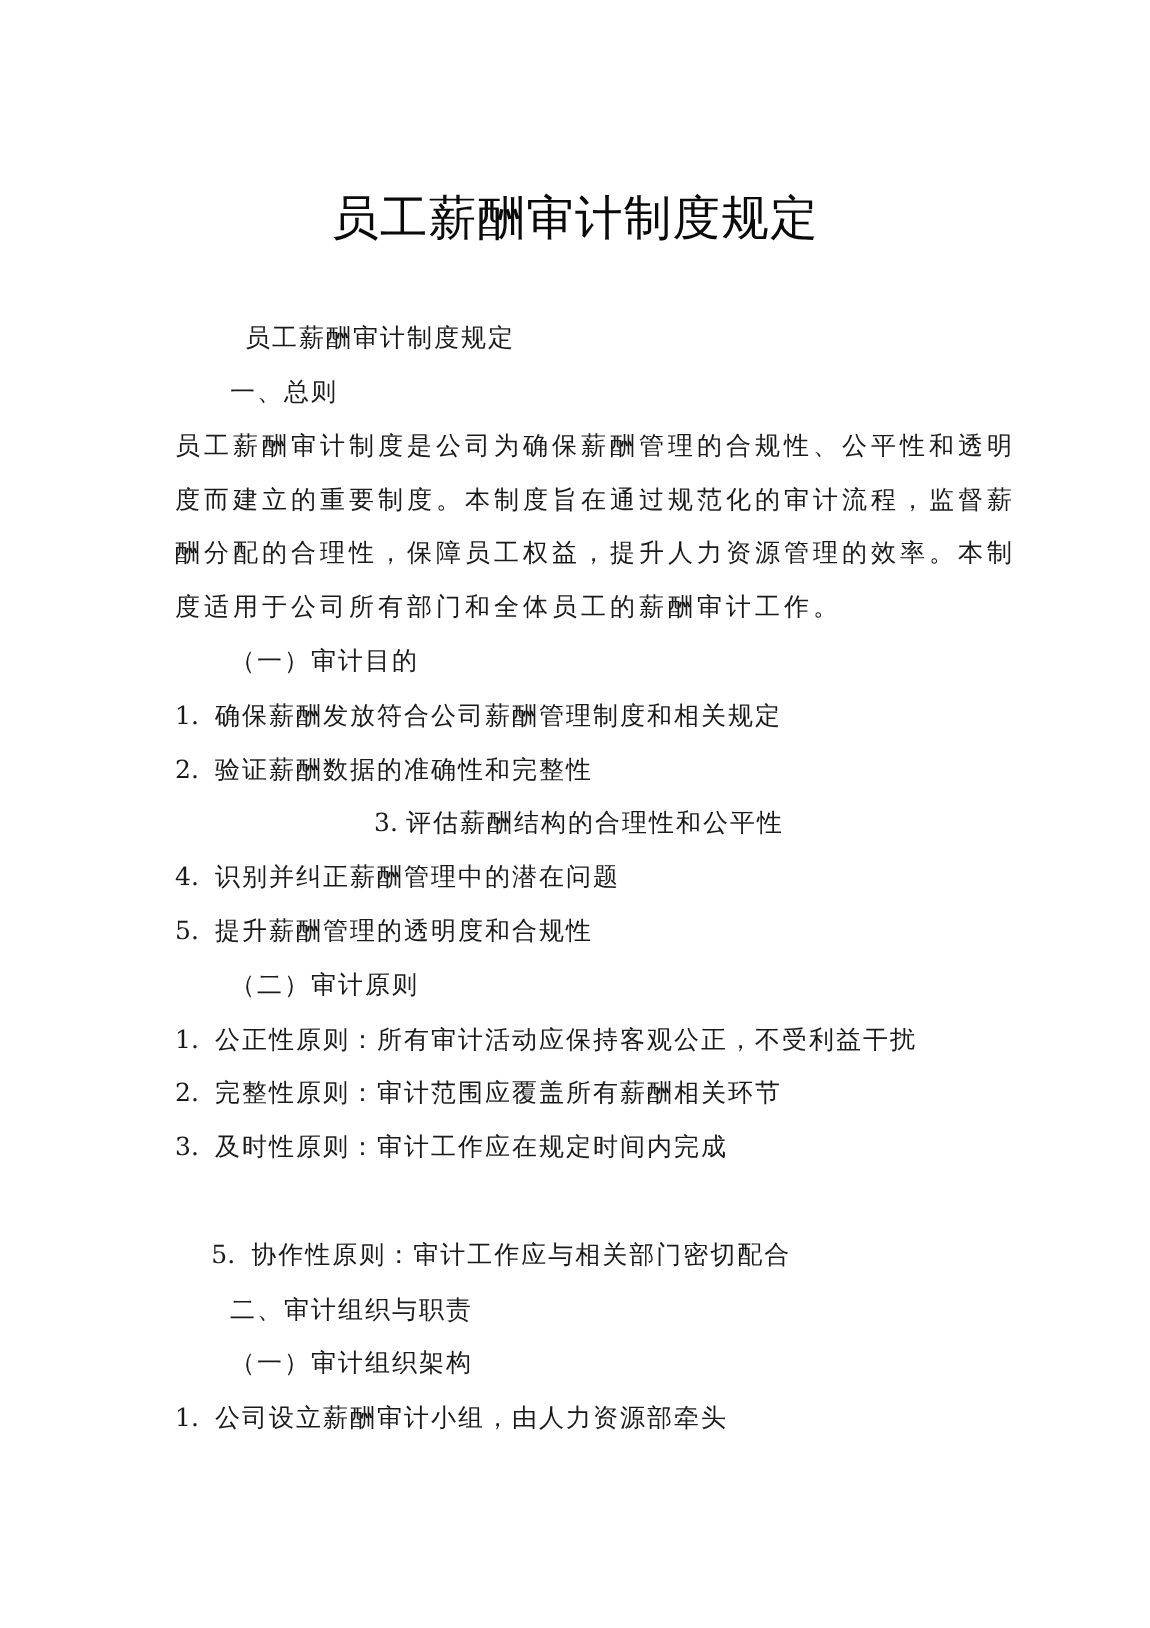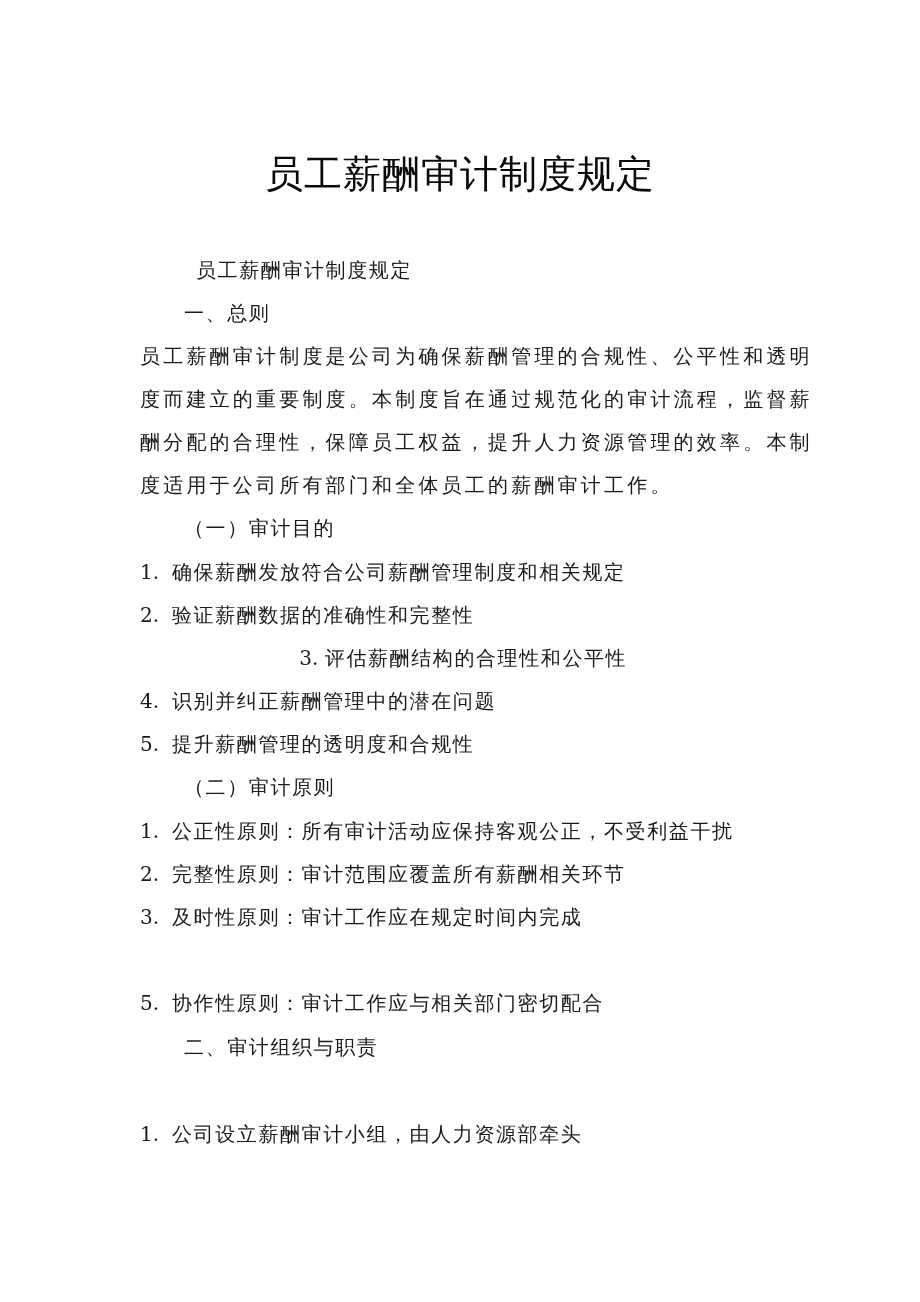--- a/index.html
+++ b/index.html
@@ -96,24 +96,25 @@
 
   <div class="line" style="top:816px;">
     <span class="num">1.</span><span>公正性原则：所有审计活动应保持客观公正，不受利益干扰</span>
   </div>
   <div class="line" style="top:859px;">
     <span class="num">2.</span><span>完整性原则：审计范围应覆盖所有薪酬相关环节</span>
   </div>
   <div class="line" style="top:902px;">
     <span class="num">3.</span><span>及时性原则：审计工作应在规定时间内完成</span>
   </div>
-  <div class="line" style="top:988px;">
+  <div class="line" style="top:988px;margin-left:29px;">
     <span class="num">5.</span><span>协作性原则：审计工作应与相关部门密切配合</span>
   </div>
 
   <div class="line indent-h1" style="top:1032px;">二、审计组织与职责</div>
 
+  <div class="line indent-h2" style="top:1075px;">（一）审计组织架构</div>
 
   <div class="line" style="top:1119px;">
     <span class="num">1.</span><span>公司设立薪酬审计小组，由人力资源部牵头</span>
   </div>
 
 </div>
 
 </body></html>

